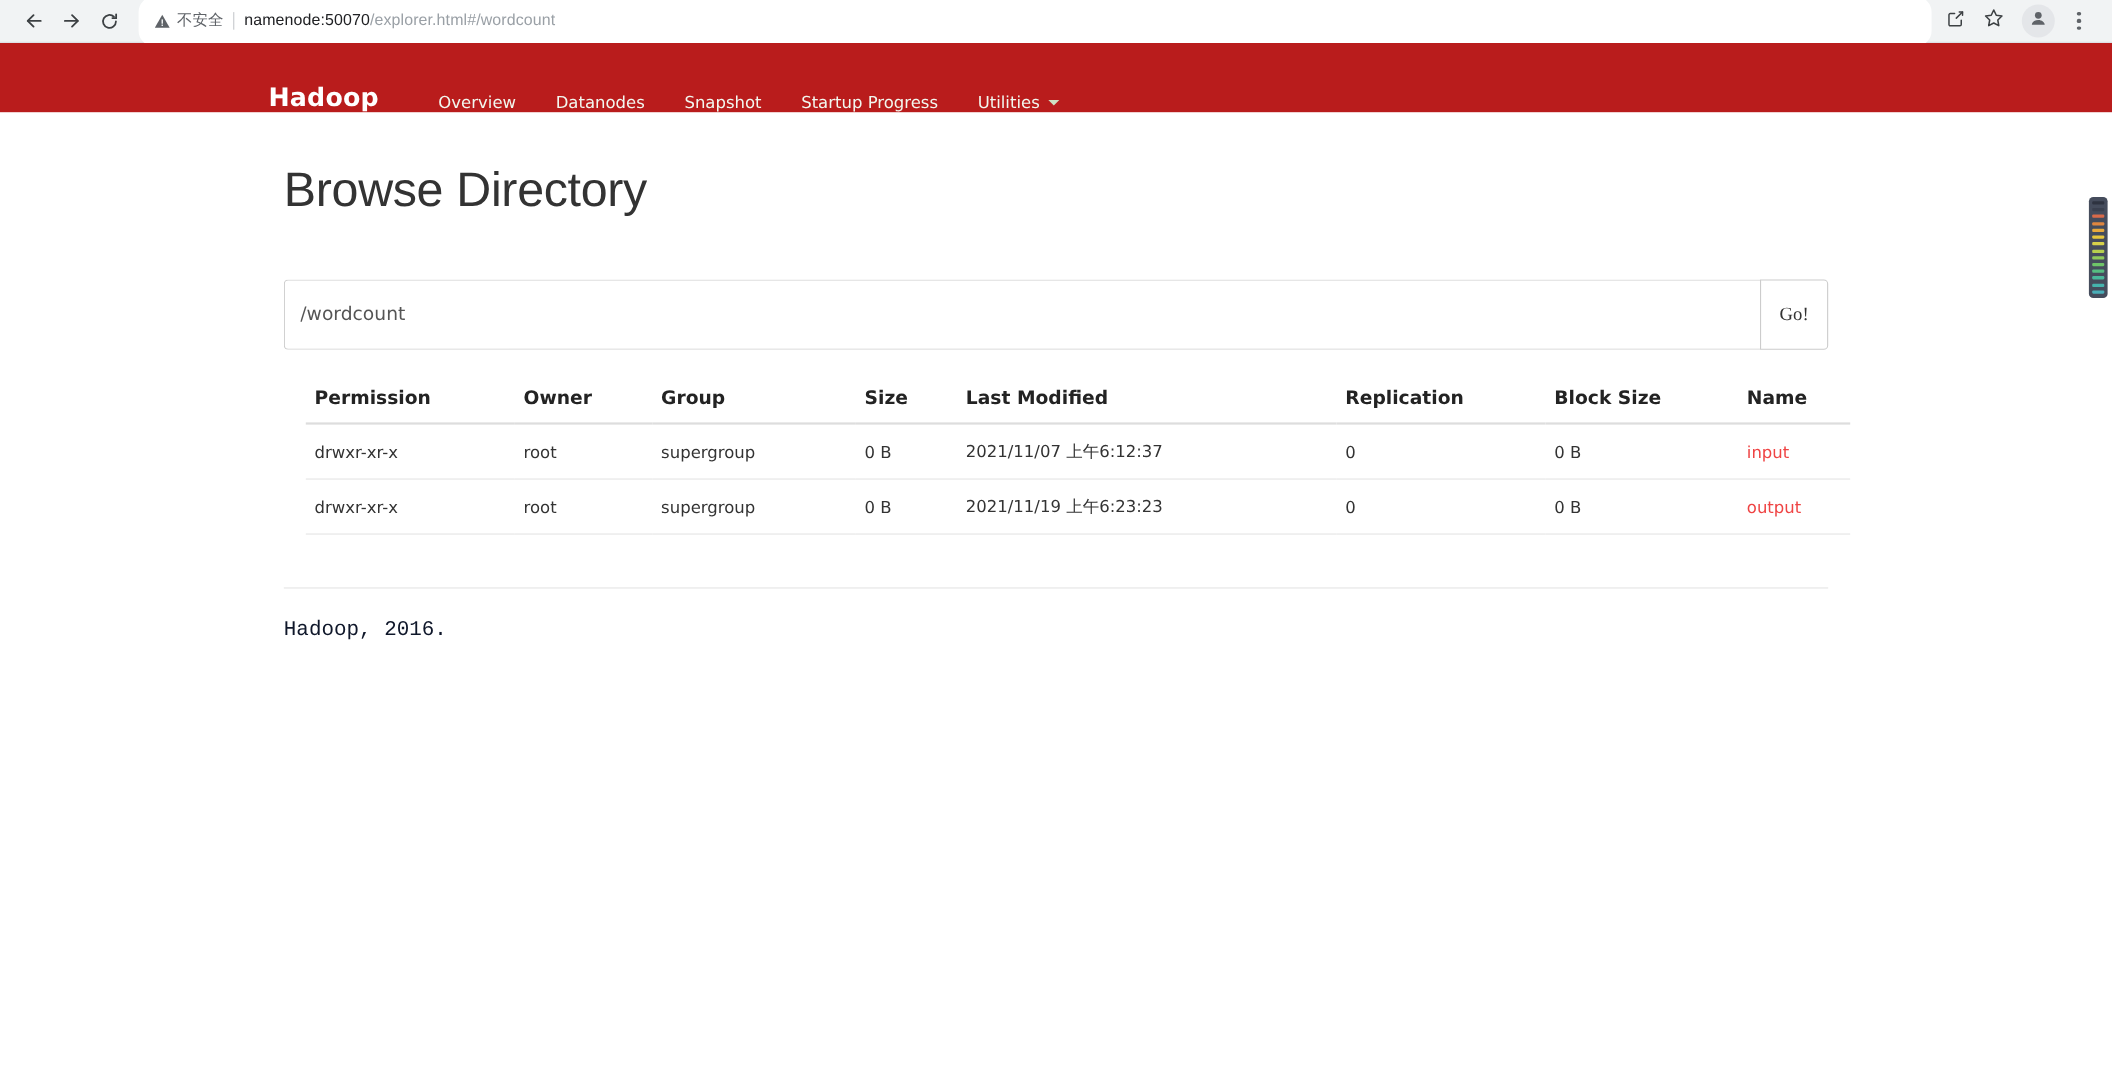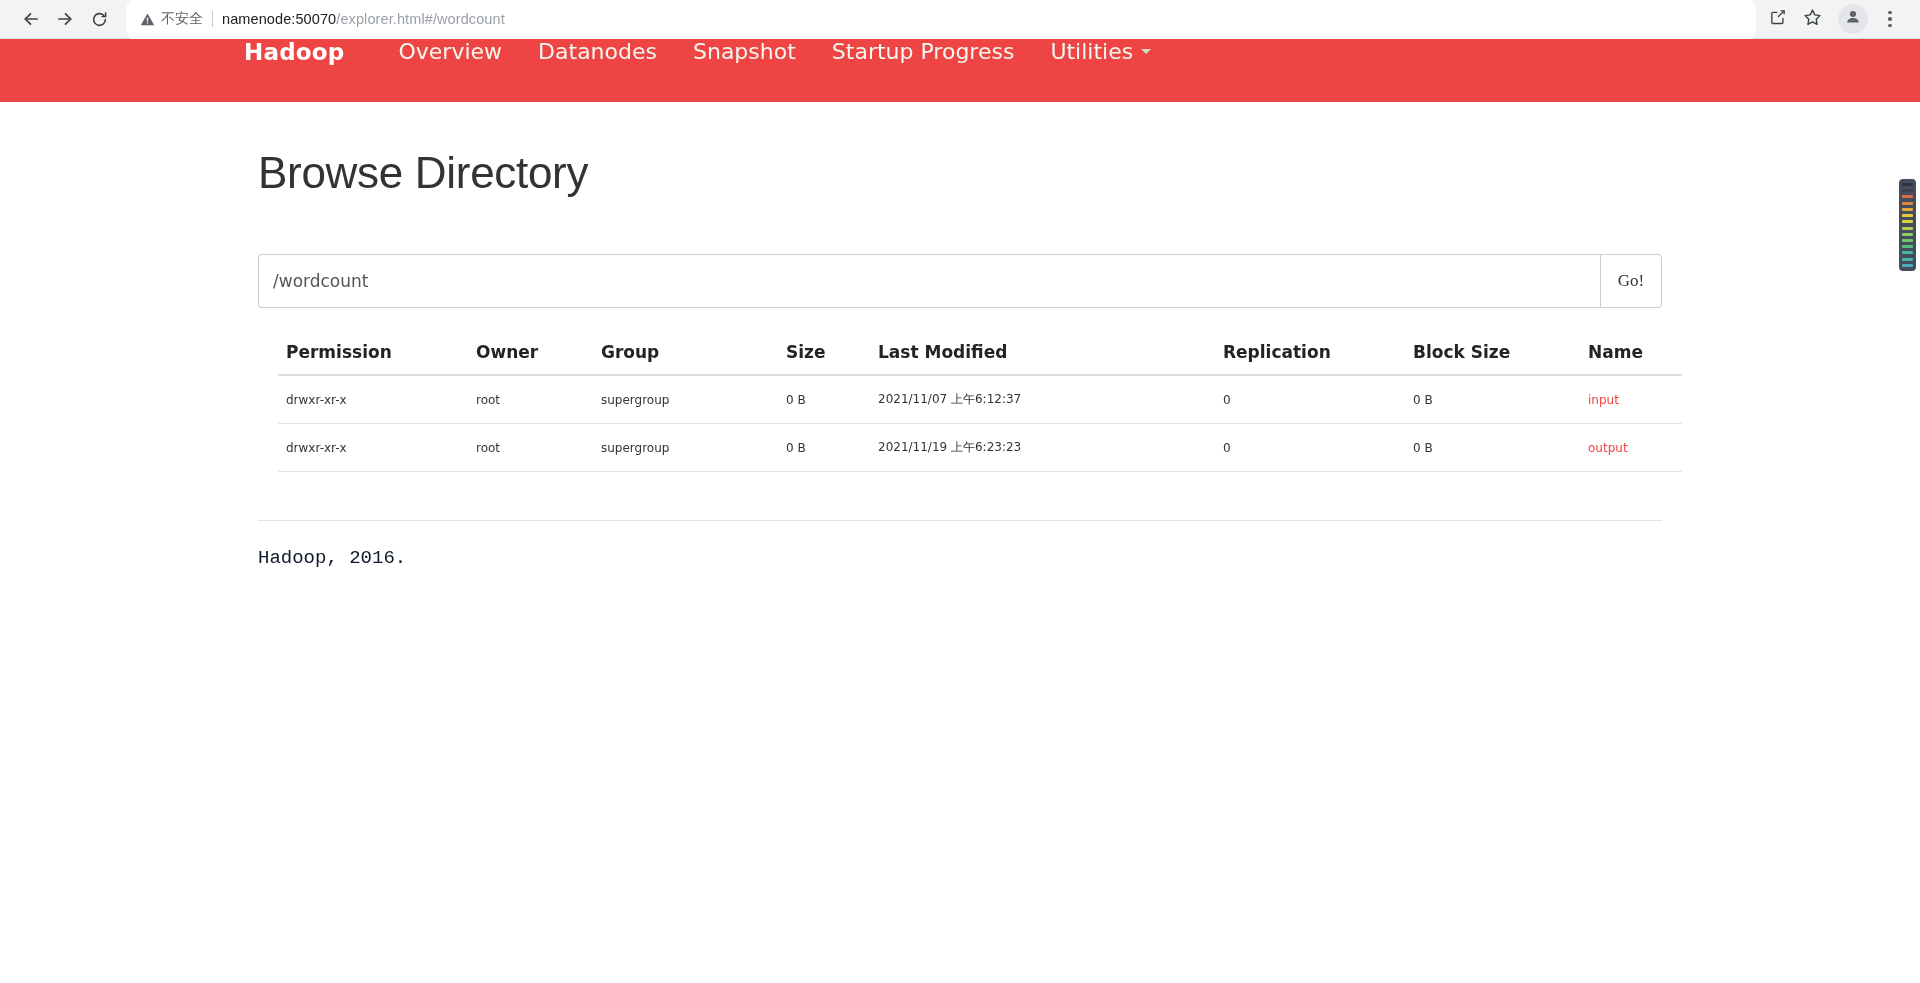--- a/index.html
+++ b/index.html
@@ -123,41 +123,41 @@
     position: relative;
     width: 1920px;
     height: 944px;
     background: #ffffff;
     overflow: hidden;
   }
 
   
   .navbar {
     height: 63px;
-    background: #ef4444;
-    display: flex;
-    align-items: flex-start;
+    background: #b91c1c;
+    display: flex;
+    align-items: flex-end;
     padding-left: 244px;
     box-sizing: border-box;
   }
   .brand {
     color: #ffffff;
     font-size: 23px;
     font-weight: bold;
     letter-spacing: 0.2px;
     margin-right: 36px;
     font-family: "DejaVu Sans", "Liberation Sans", sans-serif;
   }
   .nav-links {
     display: flex;
     align-items: center;
   }
   .nav-link {
     color: #f2f7ef;
-    font-size: 22px;
+    font-size: 15px;
     padding: 0 18px;
     text-decoration: none;
     white-space: nowrap;
     font-family: "DejaVu Sans", "Liberation Sans", sans-serif;
   }
   .nav-link.dropdown {
     display: flex;
     align-items: center;
     gap: 8px;
   }
@@ -182,21 +182,21 @@
     font-weight: normal;
     color: #333333;
     margin: 46px 0 0 0;
     letter-spacing: -0.3px;
     font-family: "Liberation Sans", sans-serif;
   }
 
   .input-group {
     display: flex;
     margin-top: 56px;
-    height: 54px;
+    height: 64px;
   }
   .path-input {
     flex: 1 1 auto;
     border: 1px solid #cccccc;
     border-right: none;
     border-radius: 4px 0 0 4px;
     padding: 0 14px;
     font-size: 17px;
     color: #555555;
     box-sizing: border-box;
@@ -226,21 +226,21 @@
     text-align: left;
     font-size: 17px;
     font-weight: bold;
     color: #232323;
     padding: 10px 8px 12px 8px;
     border-bottom: 2px solid #dddddd;
     font-family: "DejaVu Sans", "Liberation Sans", sans-serif;
     white-space: nowrap;
   }
   table.files td {
-    font-size: 12px;
+    font-size: 15px;
     color: #333333;
     padding: 15px 8px;
     border-top: 1px solid #e4e4e4;
     font-family: "DejaVu Sans", "Liberation Sans", sans-serif;
     white-space: nowrap;
   }
   table.files tbody tr:first-child td { border-top: none; }
   table.files tbody tr:last-child td { border-bottom: 1px solid #e4e4e4; }
   .col-perm   { width: 190px; }
   .col-owner  { width: 125px; }

